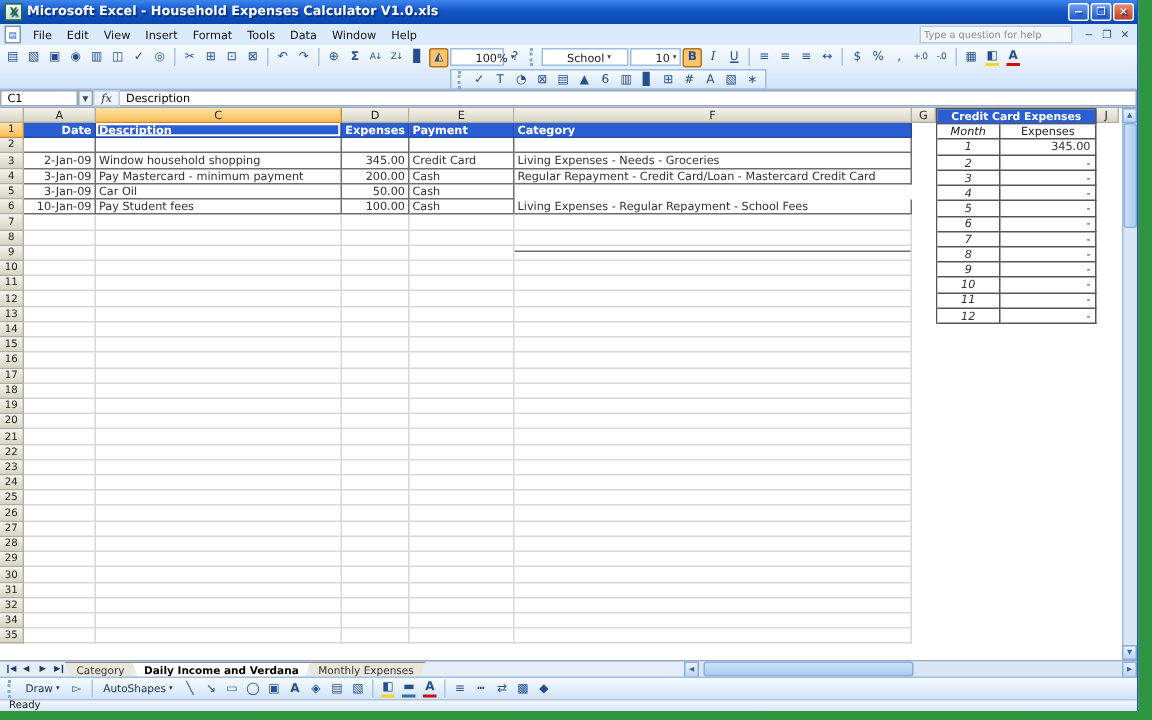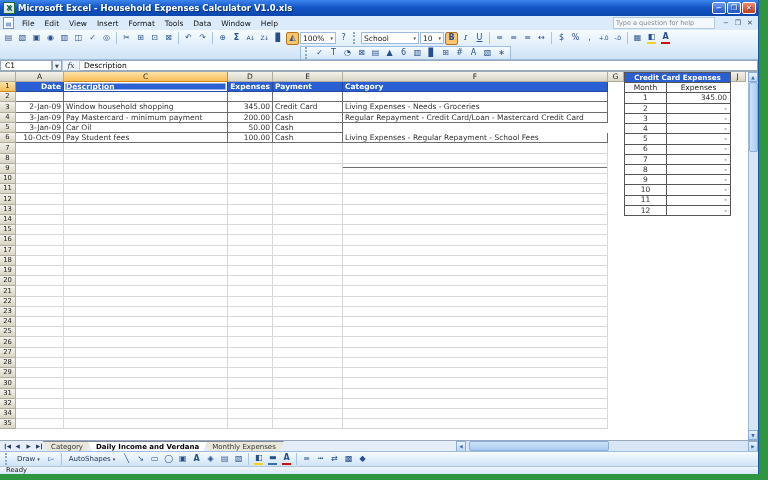--- a/index.html
+++ b/index.html
@@ -30,21 +30,21 @@
   
   .tbzone{position:absolute;left:0;top:30px;width:758px;height:30px;
     background:linear-gradient(#f6fbff,#cfe3f8);border-bottom:1px solid #9ebcdf;box-sizing:border-box;}
   .tbrow1{display:flex;align-items:center;height:16px;padding-left:2px;gap:1px;}
   .icon{width:13px;height:13px;display:inline-flex;flex-direction:column;align-items:center;justify-content:center;
     font-size:8px;color:#264f8f;border-radius:2px;box-sizing:border-box;line-height:1;}
   .icon.active{background:#fdc46e;border:1px solid #b5731d;}
   .tb-divider{width:1px;height:12px;background:#aac4e2;margin:0 2px;flex:none;}
   .grip{width:3px;height:12px;border-left:2px dotted #88aacc;margin:0 2px;flex:none;}
   .combo{background:#fff;border:1px solid #9ebcdf;height:12px;font-size:7.5px;display:flex;align-items:center;
-    padding:0 2px;color:#222;box-sizing:border-box;flex:none;}
+    padding:0 16px;color:#222;box-sizing:border-box;flex:none;}
   .combo::after{content:"▾";font-size:5px;color:#444;margin-left:auto;padding-left:2px;}
   .font-combo{width:58px;}  .size-combo{width:24px;} .zoom-combo{width:36px;}
   .colorbar{display:block;width:9px;height:2px;margin-top:1px;}
   [data-name="bold-icon"]{font-weight:bold;}
   [data-name="italic-icon"]{font-style:italic;font-family:"DejaVu Serif",serif;}
   [data-name="underline-icon"]{text-decoration:underline;}
   [data-name="autosum-icon"],[data-name="wordart-icon"],[data-name="font-color-icon"]{font-weight:bold;}
   [data-name="sort-ascending-icon"],[data-name="sort-descending-icon"],
   [data-name="increase-decimal-icon"],[data-name="decrease-decimal-icon"]{font-size:6px;letter-spacing:-0.5px;}
   .floatbar{position:absolute;left:300px;top:16px;height:14px;background:linear-gradient(#f6fbff,#d4e6f9);
@@ -82,21 +82,21 @@
   .cell.hdr{background:#2a5fd3;color:#fff;font-weight:bold;border-color:#234a9e;}
   .cell.sel{box-shadow:inset 0 0 0 1.5px #fff;}
   
   .cc{position:absolute;left:624px;top:0;width:106px;border-left:1px solid #555;border-top:1px solid #555;box-sizing:content-box;}
   .cc-title{height:10.2286px;background:#2a5fd3;color:#fff;font-weight:bold;font-size:7.2px;
     display:flex;align-items:center;justify-content:center;border-right:1px solid #555;border-bottom:1px solid #555;
     box-sizing:border-box;white-space:nowrap;overflow:hidden;line-height:1;}
   .cc-row{display:flex;height:10.2286px;background:#fff;}
   .cc-m,.cc-e{border-right:1px solid #555;border-bottom:1px solid #555;box-sizing:border-box;font-size:7.5px;
     color:#333;display:flex;align-items:center;line-height:1;}
-  .cc-m{width:42px;justify-content:center;}
+  .cc-m{width:42px;justify-content:center;font-style:italic;}
   .cc-e{width:64px;justify-content:flex-end;padding-right:3px;}
   .cc-head .cc-m,.cc-head .cc-e{justify-content:center;padding-right:0;color:#222;}
   
   .vscroll{position:absolute;right:0;top:72px;width:10px;height:368px;background:#d8e6f6;
     border-left:1px solid #9ebcdf;box-sizing:border-box;}
   .sb-btn{width:10px;height:10px;background:linear-gradient(#eaf3fd,#bcd6f2);border:1px solid #89aedd;
     box-sizing:border-box;display:flex;align-items:center;justify-content:center;font-size:4.5px;color:#3a66a8;}
   .sb-up{position:absolute;top:0;left:-1px;}
   .sb-down{position:absolute;bottom:0;left:-1px;}
   .sb-up::before{content:"▲";} .sb-down::before{content:"▼";}
@@ -403,21 +403,21 @@
         <div class="grid-row">
           <span class="rowhead" data-name="row-header-5">5</span>
           <span class="cell right bord" data-name="cell-A5" style="width: 48px;">3-Jan-09</span>
           <span class="cell bord" data-name="cell-C5" style="width: 164px;">Car Oil</span>
           <span class="cell right bord" data-name="cell-D5" style="width: 45px;">50.00</span>
           <span class="cell bord" data-name="cell-E5" style="width: 70px;">Cash</span>
           <span class="cell bord" data-name="cell-F5" style="width: 265px; margin-top: 44px;">Living Expenses - Needs - Oil</span>
         </div>
         <div class="grid-row">
           <span class="rowhead" data-name="row-header-6">6</span>
-          <span class="cell right bord" data-name="cell-A6" style="width: 48px;">10-Oct-09</span>
+          <span class="cell right bord" data-name="cell-A6" style="width: 48px;">10-Jan-09</span>
           <span class="cell bord" data-name="cell-C6" style="width: 164px;">Pay Student fees</span>
           <span class="cell right bord" data-name="cell-D6" style="width: 45px;">100.00</span>
           <span class="cell bord" data-name="cell-E6" style="width: 70px;">Cash</span>
           <span class="cell bord" data-name="cell-F6" style="width: 265px;">Living Expenses - Regular Repayment - School Fees</span>
         </div>
         <div class="grid-row">
           <span class="rowhead" data-name="row-header-7">7</span>
           <span class="cell right" data-name="cell-A7" style="width: 48px;"></span>
           <span class="cell" data-name="cell-C7" style="width: 164px;"></span>
           <span class="cell right" data-name="cell-D7" style="width: 45px;"></span>

